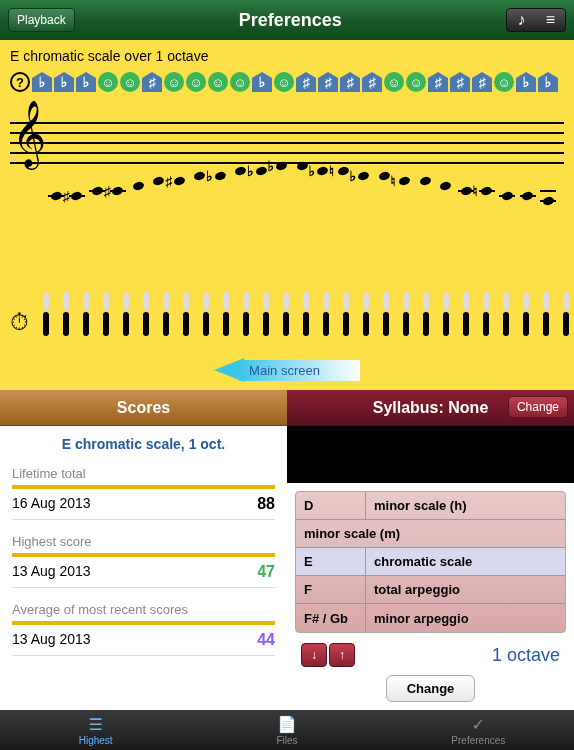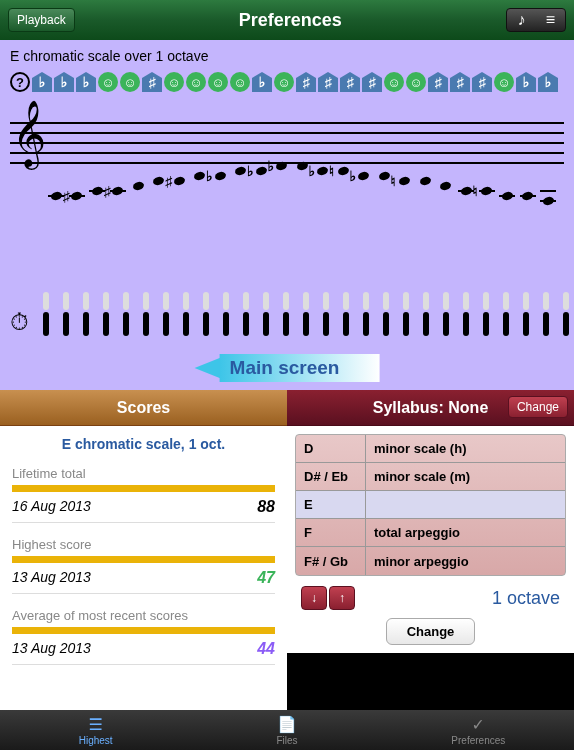--- a/index.html
+++ b/index.html
@@ -42,21 +42,21 @@
       border-radius: 4px;
       width: 30px; height: 24px;
       display: flex; align-items: center; justify-content: center;
       color: white; cursor: pointer;
     }
     .icon-btn.double { width: 60px; display: flex; }
     .icon-btn.double span { flex: 1; display:flex; align-items:center; justify-content:center; }
 
     
     .scale-area {
-      background: #c4b5fd;
+      background: #fde047;
       height: 350px;
       padding: 8px 10px;
       position: relative;
     }
     .scale-title { font-size: 14px; margin-bottom: 8px; color: #000; }
 
     .note-row {
       display: flex;
       gap: 2px;
       margin-bottom: 20px;
@@ -134,27 +134,27 @@
     }
     .arrow-left {
       width: 0; height: 0;
       border-top: 12px solid transparent;
       border-bottom: 12px solid transparent;
       border-right: 30px solid #3dc5e8;
       margin-right: -5px;
     }
     .main-screen-text {
       background: linear-gradient(to right, #3dc5e8, white);
-      color: #2a5aa0; font-weight: bold;
-      padding: 3px 40px 3px 10px; font-size: 19px;
+      color: #2a5aa0; font-weight: normal;
+      padding: 3px 40px 3px 10px; font-size: 13px;
     }
 
     
     .bottom-panels { display: flex; height: 320px; }
-    .panel { flex: 1; display: flex; flex-direction: column; }
+    .panel { flex: 1; display: flex; flex-direction: column; justify-content: space-between; }
 
     .panel-header {
       height: 36px; display: flex; align-items: center; justify-content: center;
       color: white; font-size: 16px; font-weight: bold;
       position: relative;
     }
     .scores-header {
       background: linear-gradient(to bottom, #c89050, #9a6020);
       border-bottom: 1px solid #7a4010;
     }
@@ -173,22 +173,22 @@
     .panel-body { flex: 1; background: white; padding: 10px 12px; }
 
     .score-subtitle {
       text-align: center; color: #2a5aa0; font-weight: bold;
       font-size: 14px; margin-bottom: 14px;
     }
     .score-section { margin-bottom: 14px; }
     .score-label { color: #888; font-size: 13px; margin-bottom: 4px; }
     .score-row {
       display: flex; justify-content: space-between;
-      border-top: 7px solid #eab308; border-bottom: 1px solid #ddd;
-      padding: 6px 0; font-size: 14px; font-style: italic;
+      border-top: 4px solid #eab308; border-bottom: 1px solid #ddd;
+      padding: 6px 0; font-size: 14px;
     }
     .score-value { font-weight: bold; font-size: 16px; }
     .val-black { color: black; }
     .val-green { color: #3bb45a; }
     .val-orange { color: #8b5cf6; }
 
     
     .syllabus-body { padding: 8px; background: white; }
     .syl-table {
       border: 1px solid #aaa;
@@ -558,25 +558,25 @@
       <span>Syllabus: None</span>
       <button class="change-btn">Change</button>
     </div>
     <div class="syllabus-body">
       <div class="syl-table" id="syl-table">
           <div class="syl-row">
             <div class="syl-key">D</div>
             <div class="syl-type">minor scale (h)</div>
           </div>
           <div class="syl-row">
-            <div class="syl-key">D# / Eb</div>
             <div class="syl-type">minor scale (m)</div>
           </div>
           <div class="syl-row selected">
             <div class="syl-key">E</div>
+            <div class="syl-type">chromatic scale</div>
           </div>
           <div class="syl-row">
             <div class="syl-key">F</div>
             <div class="syl-type">total arpeggio</div>
           </div>
           <div class="syl-row">
             <div class="syl-key">F# / Gb</div>
             <div class="syl-type">minor arpeggio</div>
           </div>
         </div>

